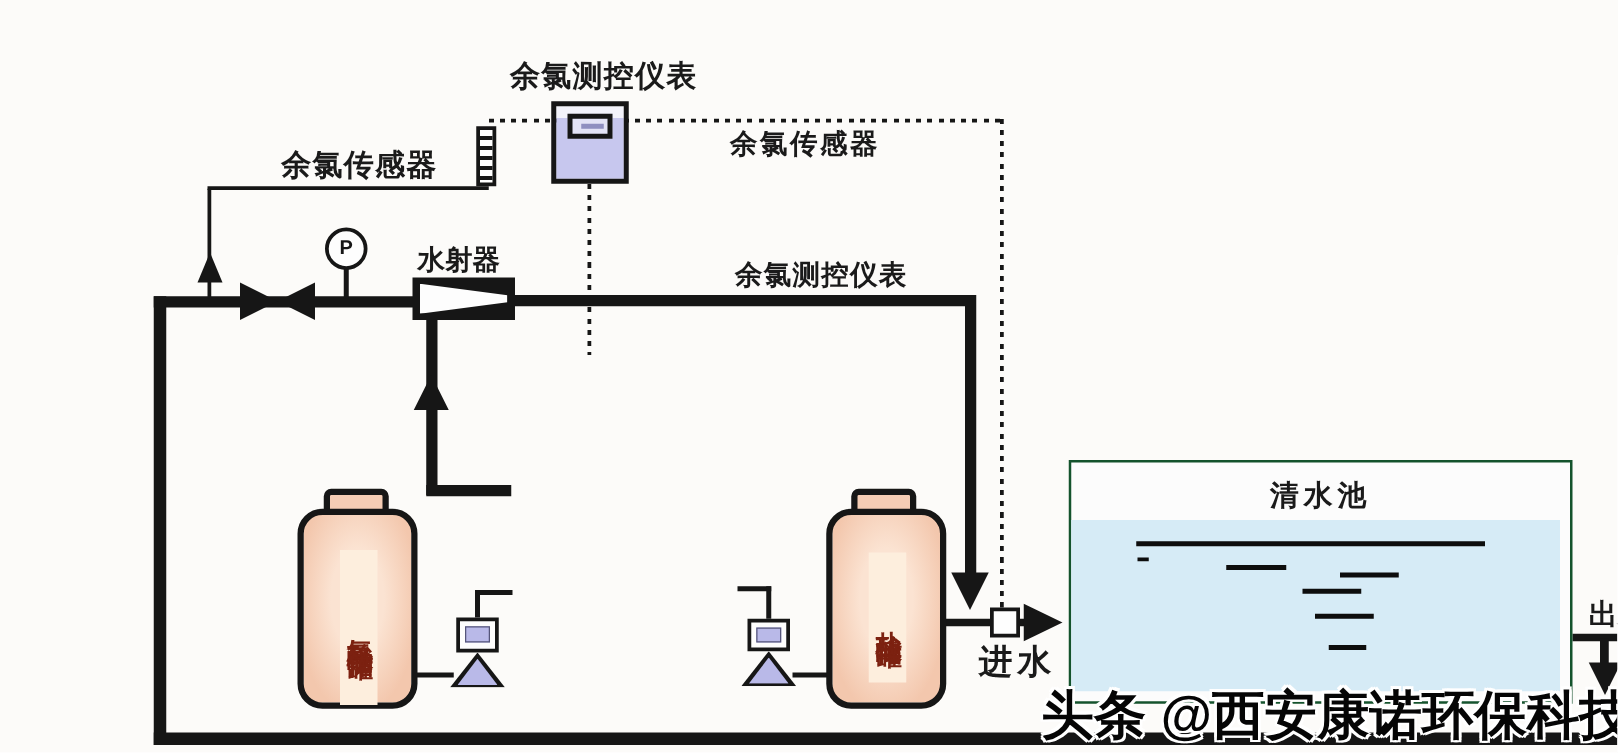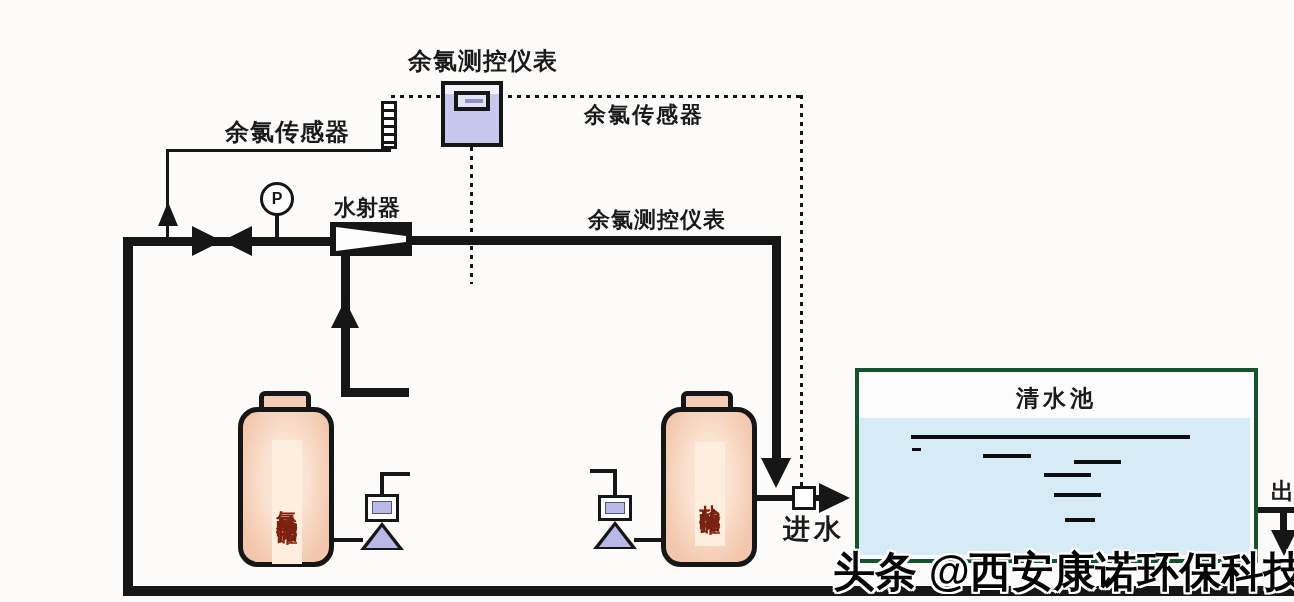--- a/index.html
+++ b/index.html
@@ -95,21 +95,21 @@
   <div style="left:366px;top:527px;width:32px;height:21px;background:#b9b9e8;clip-path:polygon(50% 0,0 100%,100% 100%);"></div>
 
   <div style="left:598px;top:495px;width:34px;height:26px;border:3px solid #161616;background:#fdfdfd;">
     <div style="left:4px;top:4px;width:20px;height:12px;background:#b9b9e8;border:1px solid #55557a;"></div>
   </div>
   <div style="left:593px;top:521px;width:44px;height:28px;background:#161616;clip-path:polygon(50% 0,0 100%,100% 100%);"></div>
   <div style="left:599px;top:526px;width:32px;height:21px;background:#b9b9e8;clip-path:polygon(50% 0,0 100%,100% 100%);"></div>
 
   <div style="left:792px;top:486px;width:24px;height:24px;border:3px solid #161616;background:#fefefe;"></div>
 
-  <div style="left:855px;top:368px;width:403px;height:195px;border:4px solid #14532d;background:#fcfcfc;">
+  <div style="left:855px;top:368px;width:403px;height:195px;border:2px solid #14532d;background:#fcfcfc;">
     <div class="lbl" style="left:0;top:11px;width:100%;text-align:center;font-size:23px;letter-spacing:4px;">清水池</div>
     <div style="left:0;top:46px;width:391px;height:137px;background:#d6ebf6;">
       <div style="left:52px;top:17px;width:279px;height:4px;background:#0d0d0d;"></div>
       <div style="left:53px;top:30px;width:9px;height:3px;background:#0d0d0d;"></div>
       <div style="left:124px;top:36px;width:48px;height:4px;background:#0d0d0d;"></div>
       <div style="left:215px;top:42px;width:47px;height:4px;background:#0d0d0d;"></div>
       <div style="left:185px;top:55px;width:47px;height:4px;background:#0d0d0d;"></div>
       <div style="left:195px;top:75px;width:47px;height:4px;background:#0d0d0d;"></div>
       <div style="left:206px;top:100px;width:30px;height:4px;background:#0d0d0d;"></div>
     </div>

